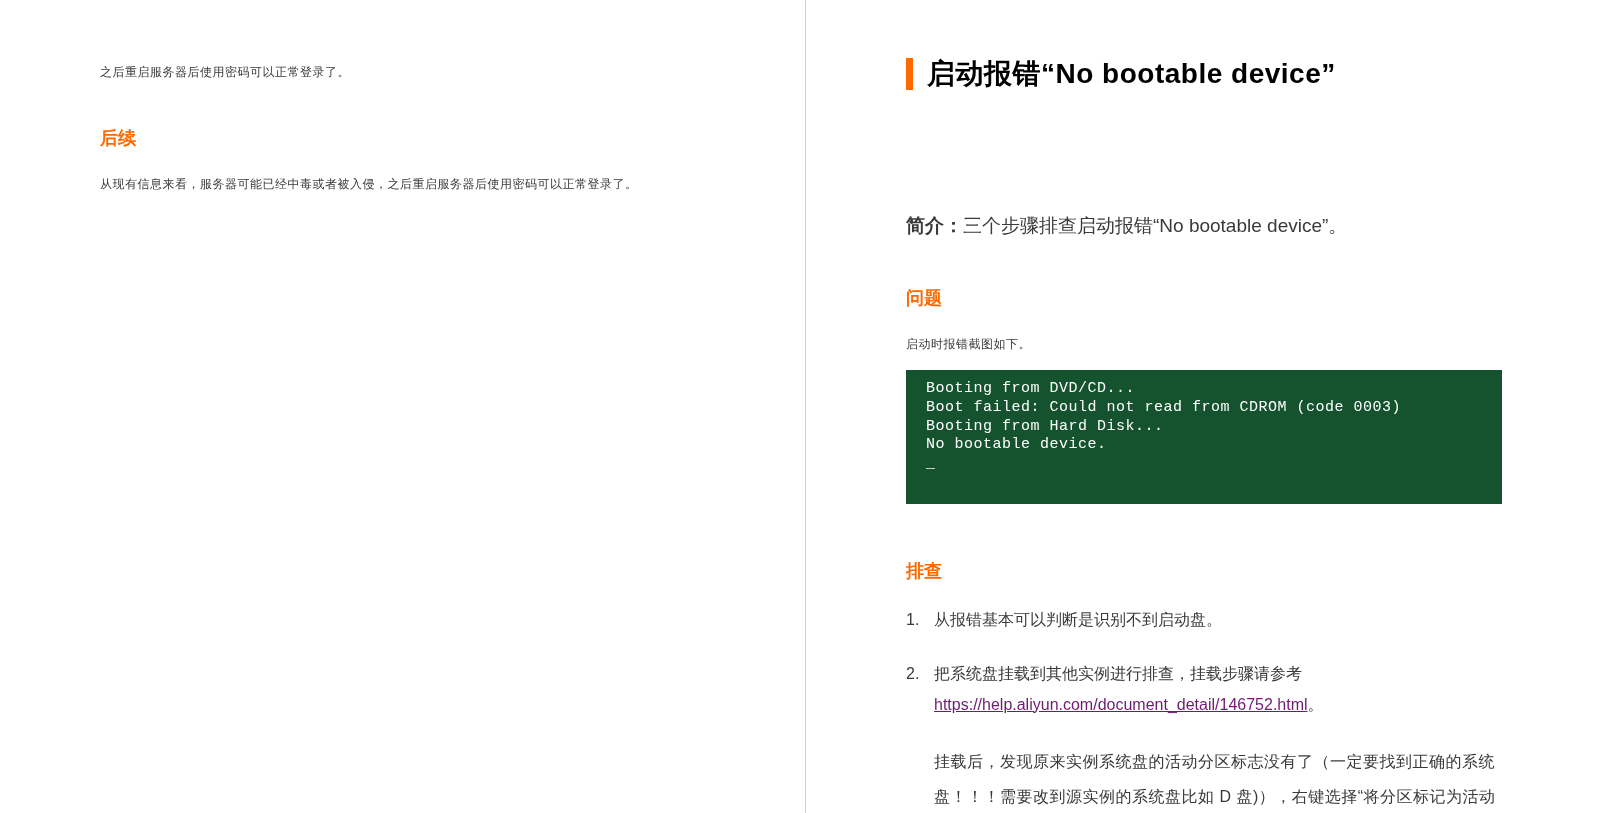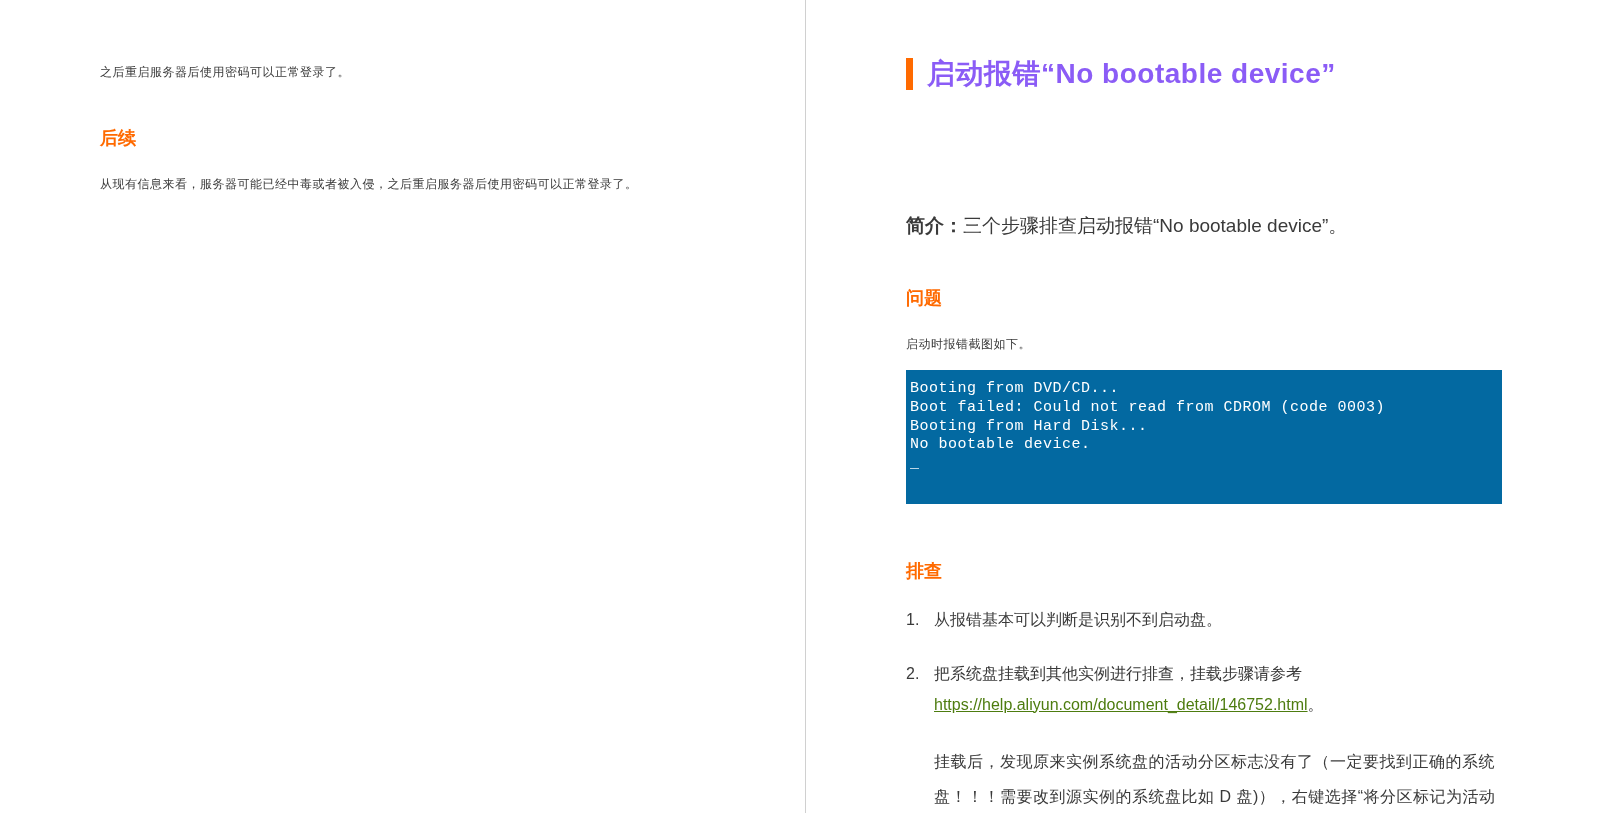--- a/index.html
+++ b/index.html
@@ -45,40 +45,40 @@
       align-items: center;
       margin-bottom: 115px;
     }
     .chapter-bar {
       width: 7px;
       height: 32px;
       background: #ff6a00;
       margin-right: 14px;
     }
     .chapter-title {
-      color: #8b5cf6;
+      color: #000000;
       font-size: 28px;
       font-weight: 600;
       letter-spacing: 0.5px;
     }
     .intro-line {
       color: #3a3a3a;
       font-size: 19px;
       line-height: 1.9;
     }
     .intro-label {
       font-weight: 700;
     }
     .terminal {
-      background: #0369a1;
+      background: #14532d;
       color: #ffffff;
       font-family: "Courier New", monospace;
       font-size: 15px;
       line-height: 1.25;
-      padding: 10px 8px 30px 4px;
+      padding: 10px 8px 30px 20px;
       margin-top: 14px;
       white-space: pre;
       letter-spacing: 0.5px;
     }
     .ol {
       list-style: none;
       padding-left: 0;
     }
     .ol-item {
       color: #3a3a3a;
@@ -87,21 +87,21 @@
       padding-left: 28px;
       position: relative;
       margin-bottom: 24px;
     }
     .ol-item .num {
       position: absolute;
       left: 0;
       top: 0;
     }
     .link {
-      color: #4d7c0f;
+      color: #701a75;
       text-decoration: underline;
     }
     .ol-paragraph {
       color: #3a3a3a;
       font-size: 16px;
       line-height: 2.2;
       padding-left: 28px;
       margin-top: 24px;
       letter-spacing: 0.5px;
     }

